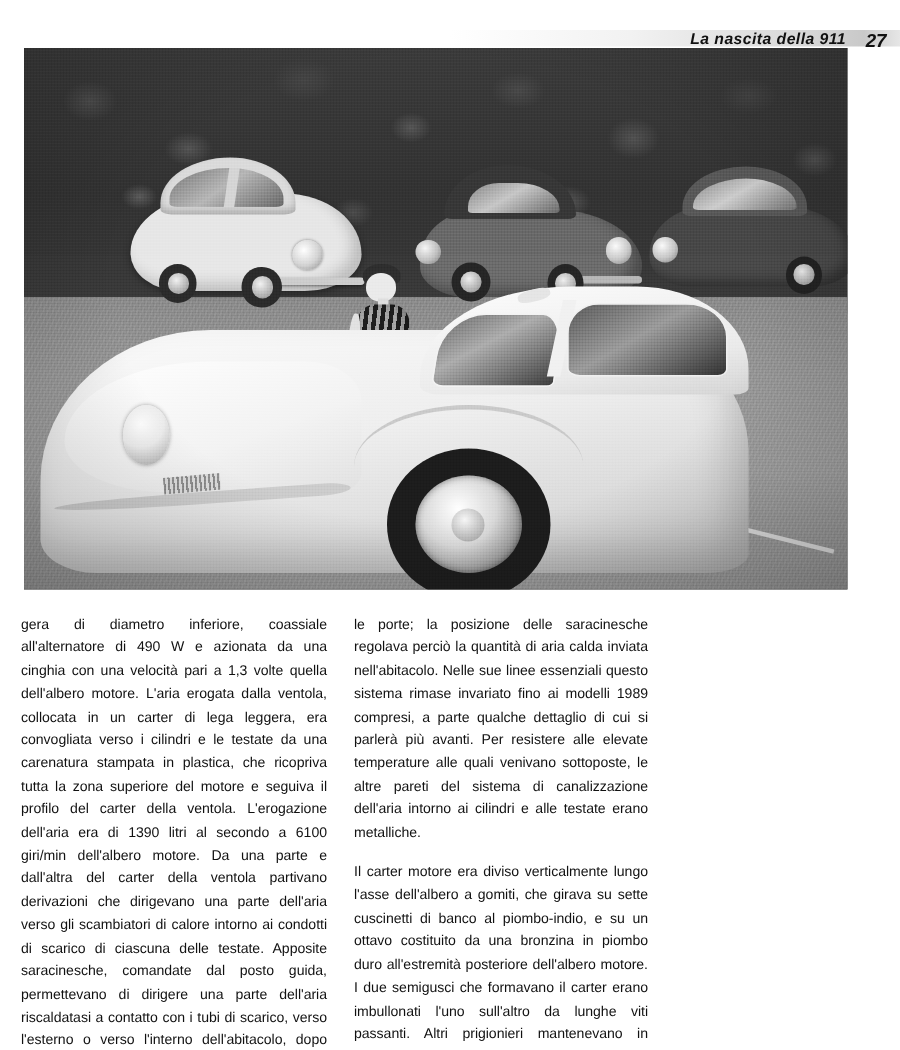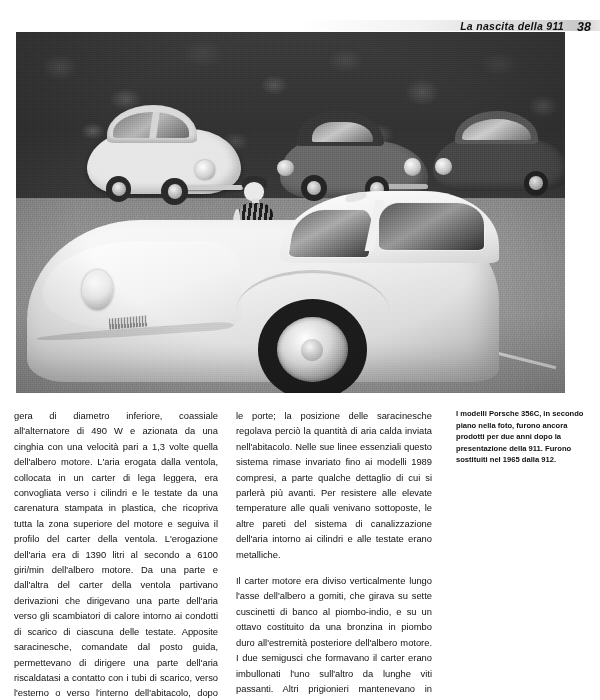--- a/index.html
+++ b/index.html
@@ -379,21 +379,21 @@
     text-align: left;
     color: #111;
   }
 </style>
 </head>
 <body>
 
 <div class="header-band">
   <div class="header-grad"></div>
   <div class="header-title">La nascita della 911</div>
-  <div class="page-number">38</div>
+  <div class="page-number">27</div>
 </div>
 
 <div class="photo-frame">
   <div class="photo">
     <div class="ph-hedge"></div>
     <div class="ph-ground"></div>
     <div class="ph-line ph-line-a"></div>
     <div class="ph-line ph-line-b"></div>
 
     <div class="car car-356w-body"></div>
@@ -455,17 +455,14 @@
 
   <div class="col col-1">
     <p>gera di diametro inferiore, coassiale all'alternatore di 490 W e azionata da una cinghia con una velocità pari a 1,3 volte quella dell'albero motore. L'aria erogata dalla ventola, collocata in un carter di lega leggera, era convogliata verso i cilindri e le testate da una carenatura stampata in plastica, che ricopriva tutta la zona superiore del motore e seguiva il profilo del carter della ventola. L'erogazione dell'aria era di 1390 litri al secondo a 6100 giri/min dell'albero motore. Da una parte e dall'altra del carter della ventola partivano derivazioni che dirigevano una parte dell'aria verso gli scambiatori di calore intorno ai condotti di scarico di ciascuna delle testate. Apposite saracinesche, comandate dal posto guida, permettevano di dirigere una parte dell'aria riscaldatasi a contatto con i tubi di scarico, verso l'esterno o verso l'interno dell'abitacolo, dopo essere passata attraverso un silenziatore situato nei brancardi sotto</p>
   </div>
 
   <div class="col col-2">
     <p>le porte; la posizione delle saracinesche regolava perciò la quantità di aria calda inviata nell'abitacolo. Nelle sue linee essenziali questo sistema rimase invariato fino ai modelli 1989 compresi, a parte qualche dettaglio di cui si parlerà più avanti. Per resistere alle elevate temperature alle quali venivano sottoposte, le altre pareti del sistema di canalizzazione dell'aria intorno ai cilindri e alle testate erano metalliche.</p>
     <p>Il carter motore era diviso verticalmente lungo l'asse dell'albero a gomiti, che girava su sette cuscinetti di banco al piombo-indio, e su un ottavo costituito da una bronzina in piombo duro all'estremità posteriore dell'albero motore. I due semigusci che formavano il carter erano imbullonati l'uno sull'altro da lunghe viti passanti. Altri prigionieri mantenevano in posizione i cilindri e le testate in lega leggera nelle rispettive sedi rica-</p>
   </div>
 
-  <div class="col col-3">
-    <p>I modelli Porsche 356C, in secondo piano nella foto, furono ancora prodotti per due anni dopo la presentazione della 911. Furono sostituiti nel 1965 dalla 912.</p>
-  </div>
 
 </div>
 
 </body></html>

